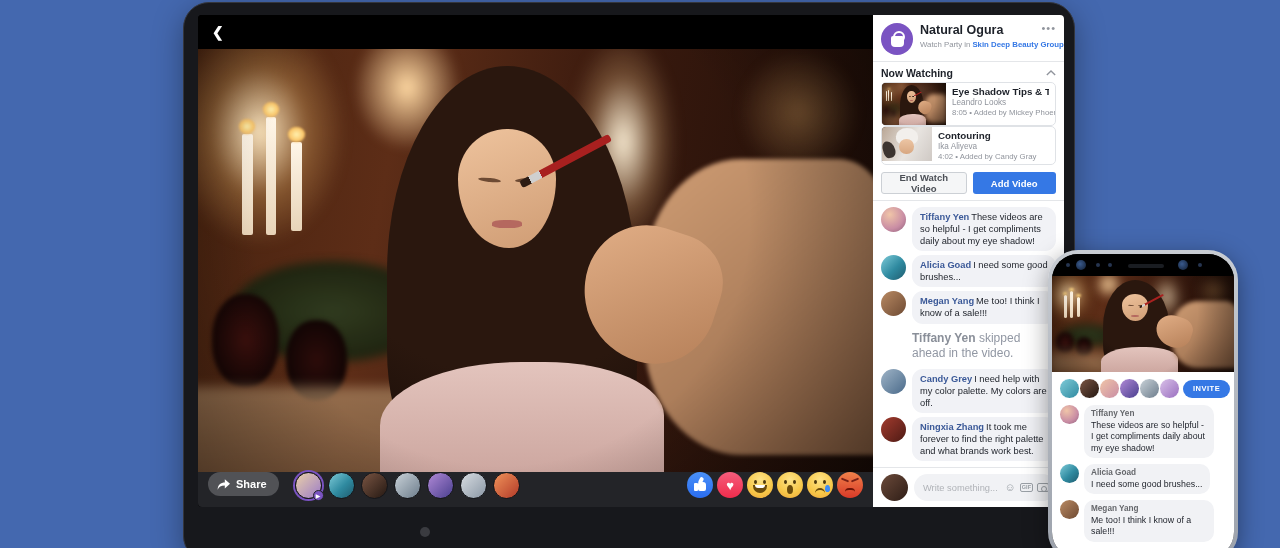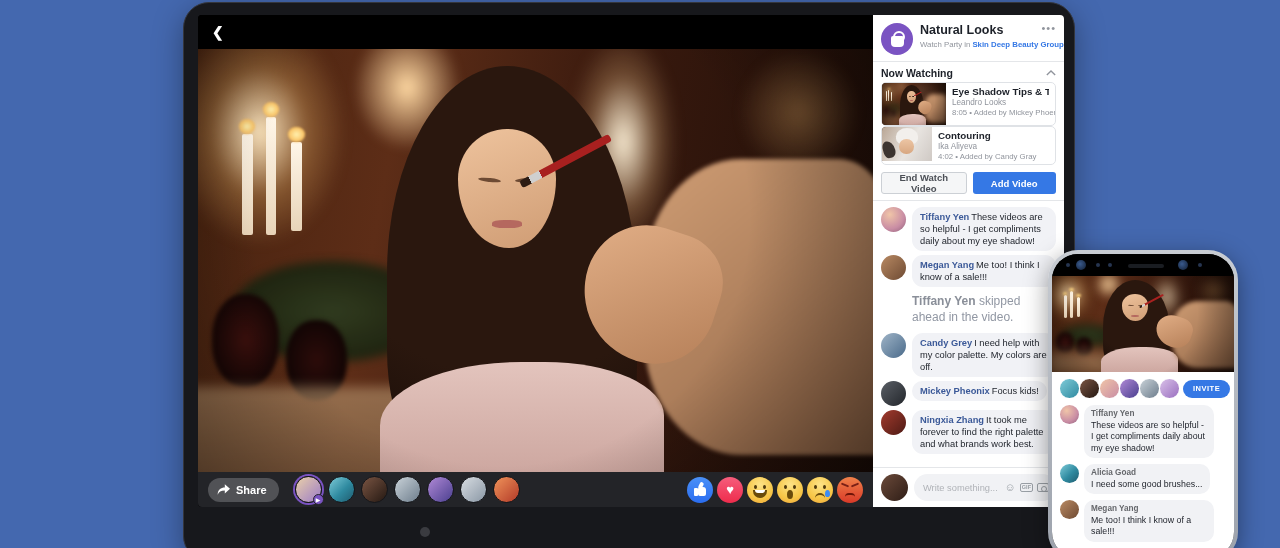--- a/index.html
+++ b/index.html
@@ -13,21 +13,21 @@
   .screen{position:absolute;left:14px;top:12px;width:866px;height:492px;background:#000;border-radius:4px;overflow:hidden;}
 
   
   .player{position:absolute;left:0;top:0;width:675px;height:492px;background:#000;}
   .player-topbar{position:absolute;left:0;top:0;width:100%;height:34px;background:#000;display:flex;align-items:center;padding:0 14px;}
   .back-btn{color:#fff;font-size:14px;font-weight:bold;cursor:pointer;line-height:1;}
   .video-wrap{position:absolute;left:0;top:34px;width:675px;height:423px;overflow:hidden;background:#24110a;}
 
   
   .controlbar{position:absolute;left:0;bottom:0;width:100%;height:35px;background:#232428;
-    display:flex;align-items:center;padding:0 10px;}
+    display:flex;align-items:flex-start;padding:0 10px;}
   .share-pill{display:flex;align-items:center;gap:6px;background:#515256;border-radius:15px;height:24px;
     padding:0 12px 0 9px;color:#fff;font-size:11px;font-weight:bold;cursor:pointer;flex:0 0 auto;}
   .share-icn{width:13px;height:11px;display:inline-block;}
   .viewer-avs{display:flex;gap:6px;margin-left:16px;}
   .v-av{width:27px;height:27px;border-radius:50%;flex:0 0 auto;position:relative;border:1px solid #15161a;}
   .v-av.ringed{box-shadow:0 0 0 2px #7a53c2;}
   .play-badge{position:absolute;right:-3px;bottom:-3px;width:11px;height:11px;border-radius:50%;
     background:#7a53c2;color:#fff;font-size:6px;display:flex;align-items:center;justify-content:center;border:1px solid #232428;}
   .reactions{display:flex;gap:4px;margin-left:auto;}
   .rx{width:26px;height:26px;border-radius:50%;position:relative;cursor:pointer;flex:0 0 auto;}
@@ -241,21 +241,21 @@
         </div>
       </div>
     </div>
 
     <div class="panel">
       <div class="panel-header">
         <span class="party-av" style="background: rgb(122, 83, 194);">
             <span class="bag-icn"></span>
           </span>
         <div class="ph-head-txt">
-          <div class="party-title">Natural Looks</div>
+          <div class="party-title">Natural Ogura</div>
           <div class="party-sub">
             <span>Watch Party in</span>
             <span class="group-link">Skin Deep Beauty Group</span>
 
             <span class="privacy-icn"></span>
           </div>
         </div>
         <span class="menu-dots">•••</span>
       </div>
 
@@ -320,31 +320,31 @@
         <button class="btn btn-secondary">End Watch Video</button>
         <button class="btn btn-primary" style="background: rgb(53, 120, 229);">Add Video</button>
       </div>
 
       <div class="chat-list">
         <div class="msg-row">
           <span class="c-av" style="background: radial-gradient(circle at 35% 30%, rgb(240, 197, 168), rgb(201, 141, 164) 60%, rgb(141, 95, 122));"></span>
           <div class="bubble"><span class="mname">Tiffany Yen</span><span>These videos are so helpful - I get compliments daily about my eye shadow!</span></div>
         </div>
         <div class="msg-row">
+          <span class="c-av" style="background: linear-gradient(135deg, rgb(126, 203, 216), rgb(47, 138, 160) 55%, rgb(31, 91, 110));"></span>
+          <div class="bubble"><span class="mname">Alicia Goad</span><span>I need some good brushes...</span></div>
+        </div>
+        <div class="msg-row">
           <span class="c-av" style="background: linear-gradient(135deg, rgb(185, 138, 99), rgb(110, 74, 51));"></span>
           <div class="bubble"><span class="mname">Megan Yang</span><span>Me too! I think I know of a sale!!!</span></div>
         </div>
         <div class="status-row"><span class="sname">Tiffany Yen</span> <span>skipped ahead in the video.</span></div>
         <div class="msg-row">
           <span class="c-av" style="background: linear-gradient(135deg, rgb(159, 180, 199), rgb(74, 106, 138));"></span>
           <div class="bubble"><span class="mname">Candy Grey</span><span>I need help with my color palette. My colors are off.</span></div>
-        </div>
-        <div class="msg-row">
-          <span class="c-av" style="background: linear-gradient(135deg, rgb(90, 95, 102), rgb(35, 38, 43));"></span>
-          <div class="bubble"><span class="mname">Mickey Pheonix</span><span>Focus kids!</span></div>
         </div>
         <div class="msg-row">
           <span class="c-av" style="background: linear-gradient(135deg, rgb(163, 59, 46), rgb(77, 26, 20));"></span>
           <div class="bubble"><span class="mname">Ningxia Zhang</span><span>It took me forever to find the right palette and what brands work best.</span></div>
         </div>
 
       </div>
 
       <div class="composer">
         <span class="comp-av" style="background: linear-gradient(135deg, rgb(107, 74, 58), rgb(46, 29, 22));"></span>

